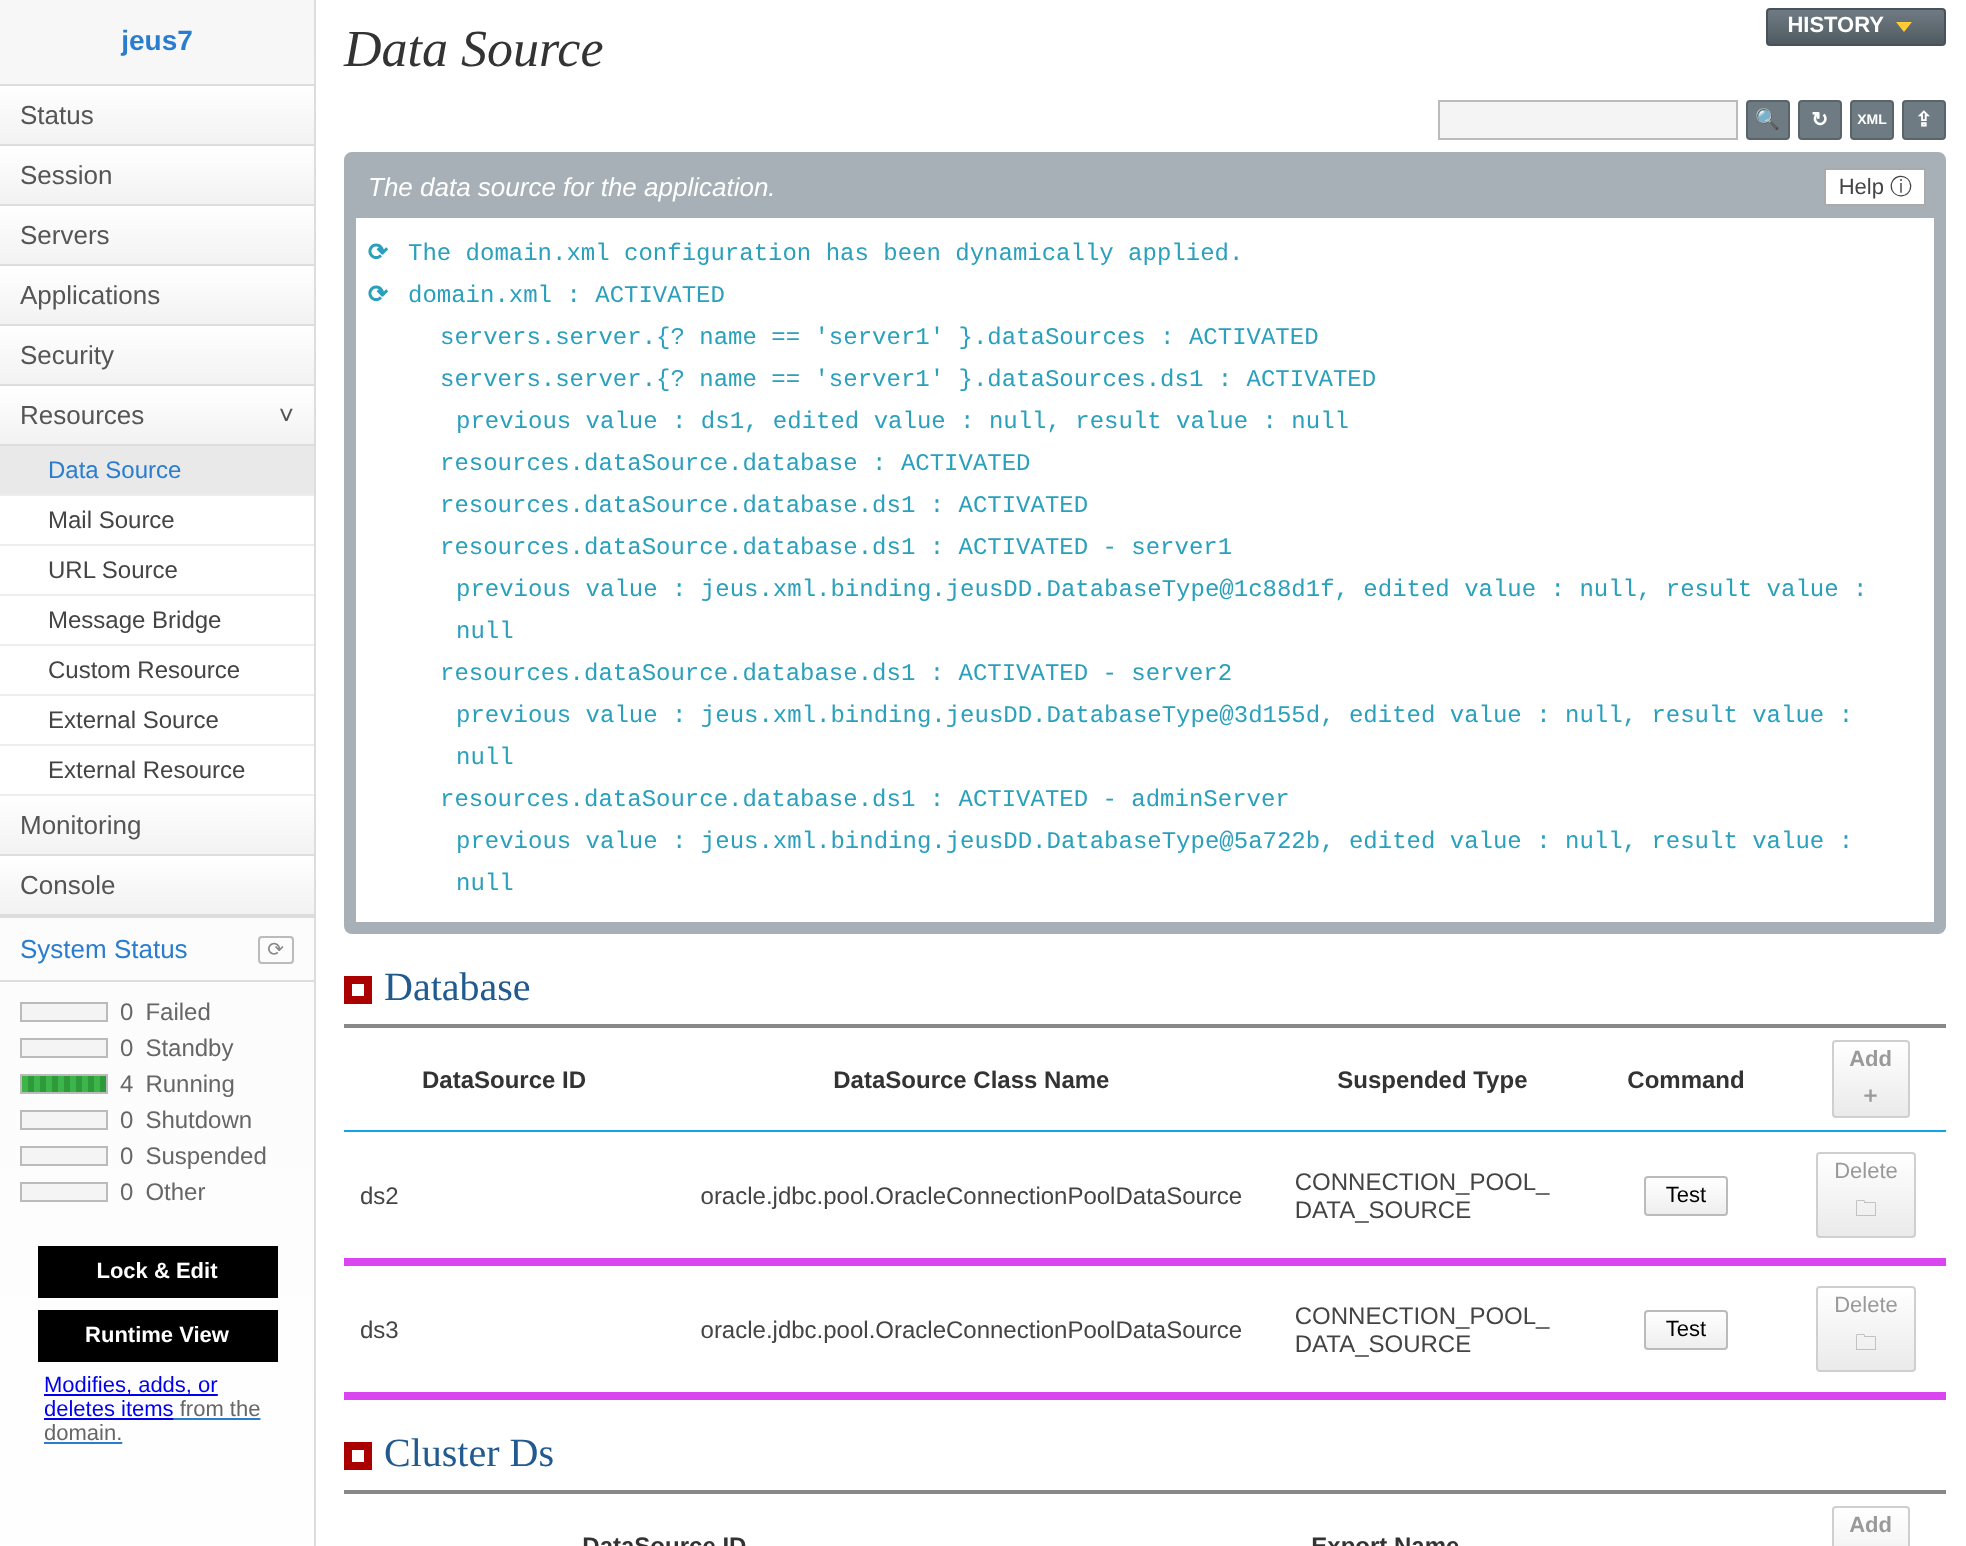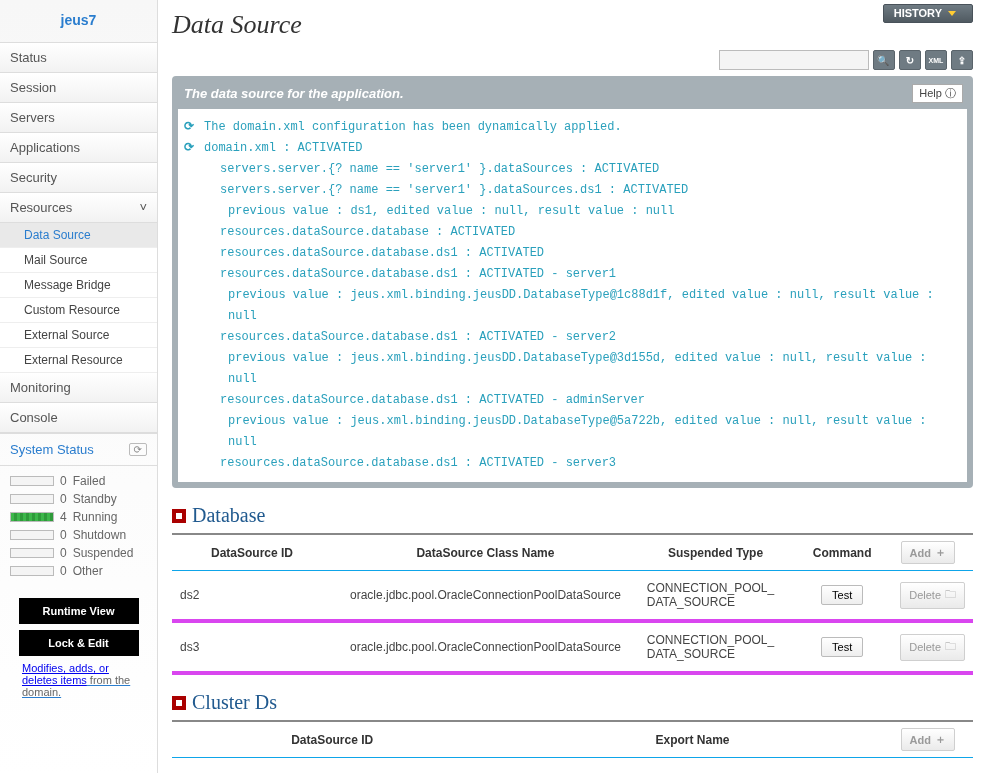--- a/index.html
+++ b/index.html
@@ -27,40 +27,40 @@
 h1 { font-family: Georgia, "Times New Roman", serif; font-style: italic; font-weight: normal; font-size: 26px; color: #333; margin: 6px 0 10px; }
 .history-btn { background: linear-gradient(#6f7b83,#505a61); color: #fff; font-weight: bold; font-size: 11px; padding: 2px 16px 3px 10px; border-radius: 2px; border:1px solid #49525a; cursor: pointer; display:flex; align-items:center; gap:6px; }
 .chev-down { width:0;height:0;border-left:4px solid transparent;border-right:4px solid transparent;border-top:5px solid #ffcc33; }
 
 .searchrow { display: flex; justify-content: flex-end; gap: 4px; align-items: center; margin-bottom: 6px; }
 .searchrow input { width: 150px; height: 20px; border: 1px solid #bbb; background: #f4f4f4; padding: 0 4px; }
 .iconbtn { width: 22px; height: 20px; background: #6f7b83; border: 1px solid #5a646b; border-radius: 2px; cursor: pointer; display:flex; align-items:center; justify-content:center; color:#fff; font-size:10px; font-weight:bold; }
 
 .msg-panel { border: 6px solid #a6b0b6; background: #a6b0b6; border-radius: 4px; overflow: hidden; }
 .msg-head { display: flex; justify-content: space-between; align-items: center; padding: 2px 4px 6px 6px; }
-.msg-title { color: #fff; font-weight: bold; font-style: italic; font-size: 13px; }
+.msg-title { color: #fff; font-weight: normal; font-style: italic; font-size: 13px; }
 .help-pill { background: #fff; border: 1px solid #aaa; padding: 1px 6px; font-size: 11px; color: #444; cursor: pointer; }
 .msg-body { background: #fff; padding: 8px 6px; font-family: "Courier New", monospace; font-size: 12px; line-height: 1.75; color: #2aa0bc; }
 .msg-line { display: flex; gap: 6px; }
 .msg-line .refresh { width: 14px; flex: none; font-weight: bold; }
 .msg-text { flex: 1; }
 .ind1 { padding-left: 16px; }
 .ind2 { padding-left: 24px; }
 
 .section-title { display: flex; align-items: center; gap: 6px; margin: 16px 0 6px; }
 .sq-icon { width: 14px; height: 14px; background: #a00; display: inline-block; position: relative; }
 .sq-icon::after { content:""; position:absolute; width:6px; height:6px; background:#fff; top:4px; left:4px; }
 .section-title h2 { font-family: Georgia, "Times New Roman", serif; font-weight: normal; font-size: 20px; color: #215a8f; }
 
 table.data { width: 100%; border-collapse: collapse; }
 table.data thead th { border-top: 2px solid #888; border-bottom: 1px solid #0ea5e9; padding: 6px 8px; font-weight: bold; font-size: 12px; color: #333; text-align: center; }
 table.data thead th:last-child { text-align: right; padding-right: 18px; }
 table.data tbody td { border-bottom: 4px solid #d946ef; padding: 10px 8px; font-size: 12px; color: #444; vertical-align: middle; }
 .cmd-btn { background: linear-gradient(#fff,#eee); border: 1px solid #bbb; padding: 3px 10px; font-size: 11px; cursor: pointer; border-radius: 2px; }
-.act-btn { background: linear-gradient(#fff,#eaeaea); border: 1px solid #cfcfcf; color: #999; padding: 3px 8px; font-size: 11px; cursor: pointer; border-radius: 2px; display:inline-flex; align-items:center; gap:4px; }
+.act-btn { background: linear-gradient(#fff,#eaeaea); border: 1px solid #cfcfcf; color: #999; padding: 3px 8px; font-size: 11px; cursor: pointer; border-radius: 2px; display:inline-flex; align-items:center; gap:4px;flex-direction:column; }
 .col-dsid { width: 160px; text-align:left; }
 .col-cmd { width: 100px; text-align:center; }
 .col-act { width: 80px; text-align:center; }
 </style>
 </head>
 <body>
 
 <div class="wrapper">
 
   <div class="sidebar">
@@ -70,20 +70,21 @@
     <div class="navitem">Servers</div>
     <div class="navitem">Applications</div>
     <div class="navitem">Security</div>
     <div class="navitem expander">
       <span>Resources</span>
       <span>˅</span>
     </div>
     <div class="subnav">
       <div class="subitem active">Data Source</div>
       <div class="subitem">Mail Source</div>
+      <div class="subitem">URL Source</div>
       <div class="subitem">Message Bridge</div>
       <div class="subitem">Custom Resource</div>
       <div class="subitem">External Source</div>
       <div class="subitem">External Resource</div>
     </div>
     <div class="navitem">Monitoring</div>
     <div class="navitem">Console</div>
 
     <div class="sys-header">
       <span>System Status</span>
@@ -116,22 +117,22 @@
     <span>Suspended</span>
         </div>
         <div class="status-row">
           <span class="bar "></span>
     <span>0</span>
     <span>Other</span>
         </div>
       </div>
 
     <div class="btns">
+      <div class="btn-dark">Lock &amp; Edit</div>
       <div class="btn-dark">Runtime View</div>
-      <div class="btn-dark">Lock &amp; Edit</div>
       <div class="linkish">
         <a href="#">Modifies, adds, or deletes items</a><span class="plain"> from the domain.</span>
       </div>
     </div>
   </div>
 
   <div class="main">
 
     <div class="header-row">
       <h1>Data Source</h1>
@@ -199,24 +200,20 @@
             <span class="refresh"></span>
             <span class="msg-text ind2">previous value : jeus.xml.binding.jeusDD.DatabaseType@3d155d, edited value : null, result value : null</span>
           </div>
           <div class="msg-line">
             <span class="refresh"></span>
             <span class="msg-text ind1">resources.dataSource.database.ds1 : ACTIVATED - adminServer</span>
           </div>
           <div class="msg-line">
             <span class="refresh"></span>
             <span class="msg-text ind2">previous value : jeus.xml.binding.jeusDD.DatabaseType@5a722b, edited value : null, result value : null</span>
-          </div>
-          <div class="msg-line">
-            <span class="refresh"></span>
-            <span class="msg-text ind1">resources.dataSource.database.ds1 : ACTIVATED - server3</span>
           </div>
         </div>
     </div>
 
     <div class="section-title">
       <span class="sq-icon"></span>
       <h2>Database</h2>
     </div>
     <table class="data">
       <thead>

